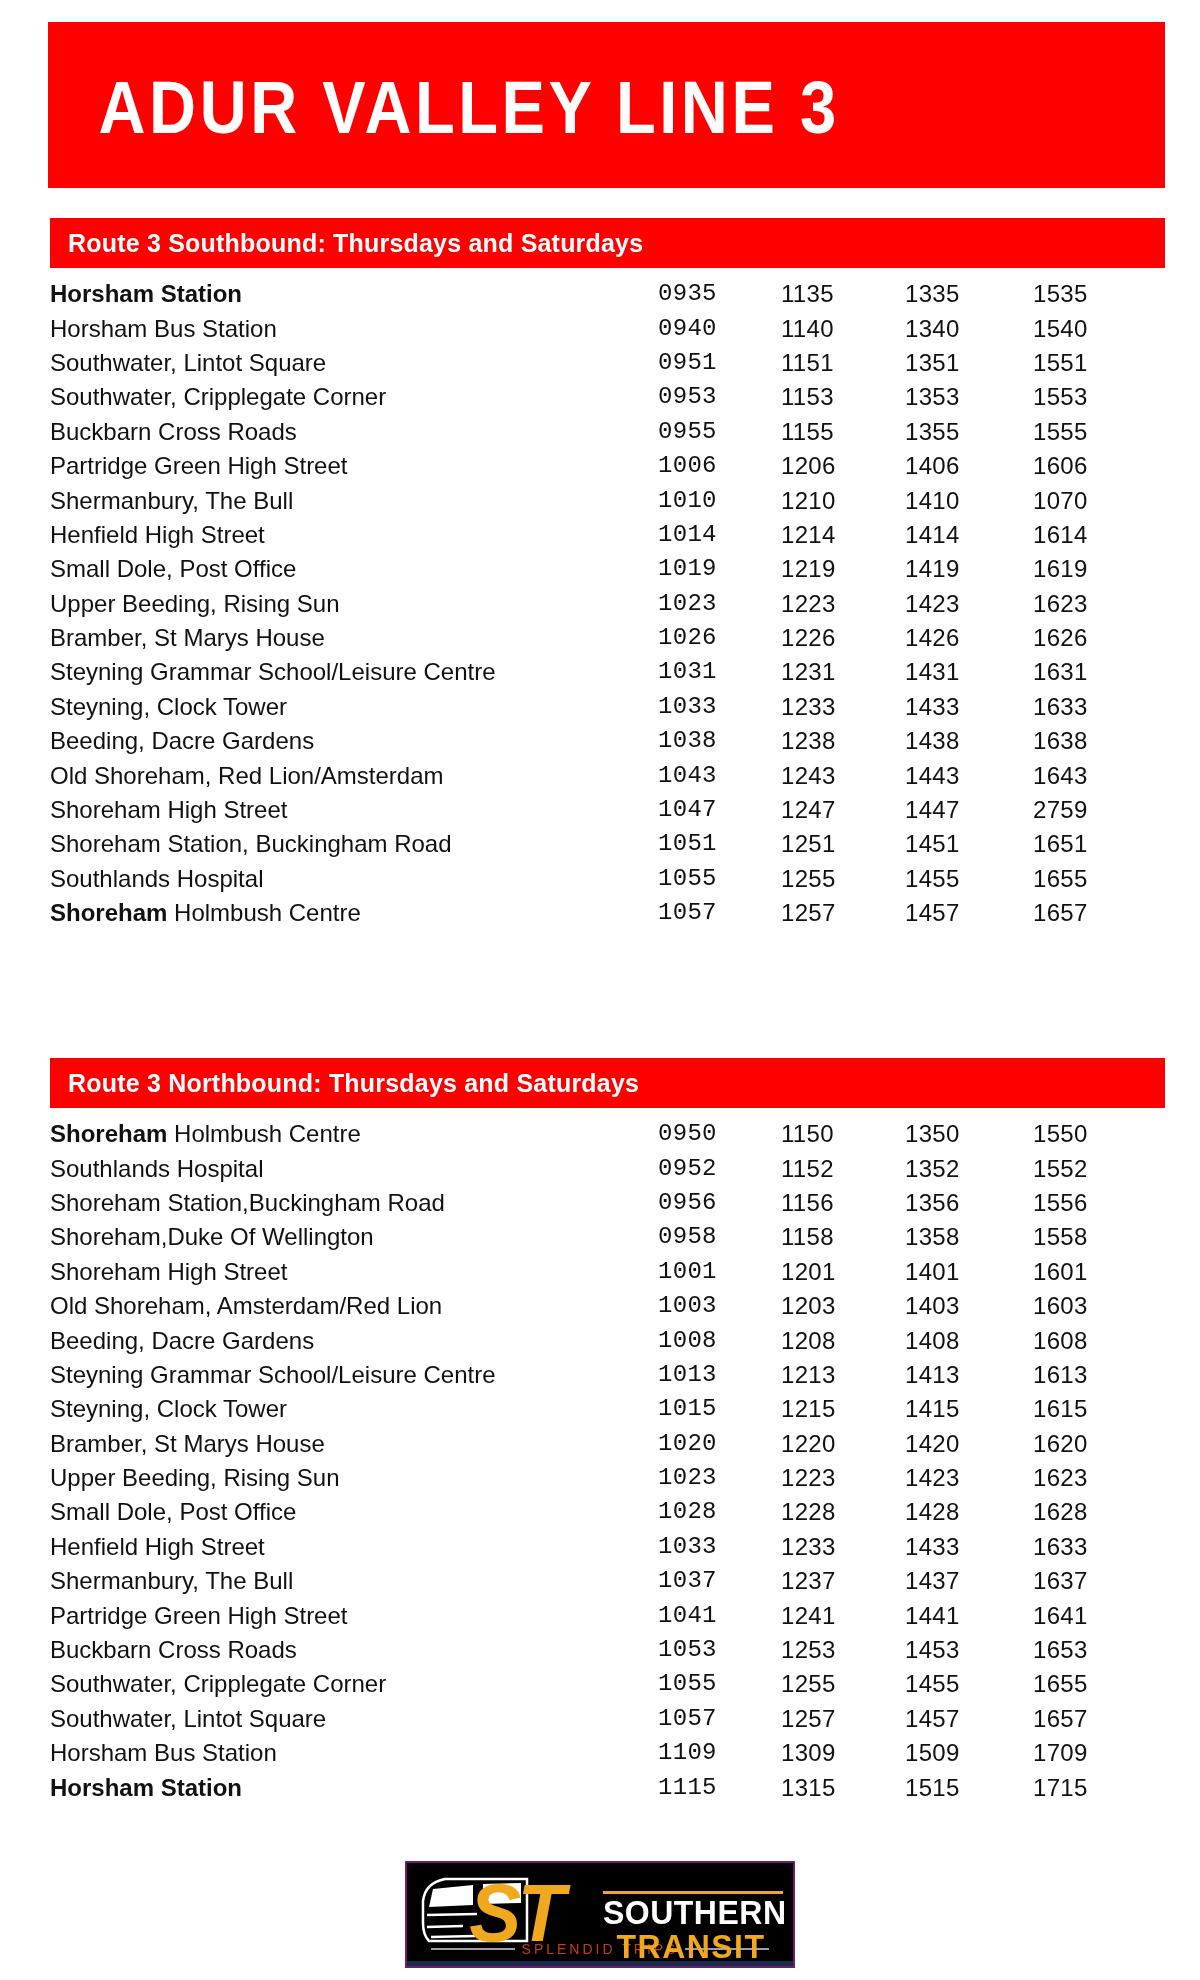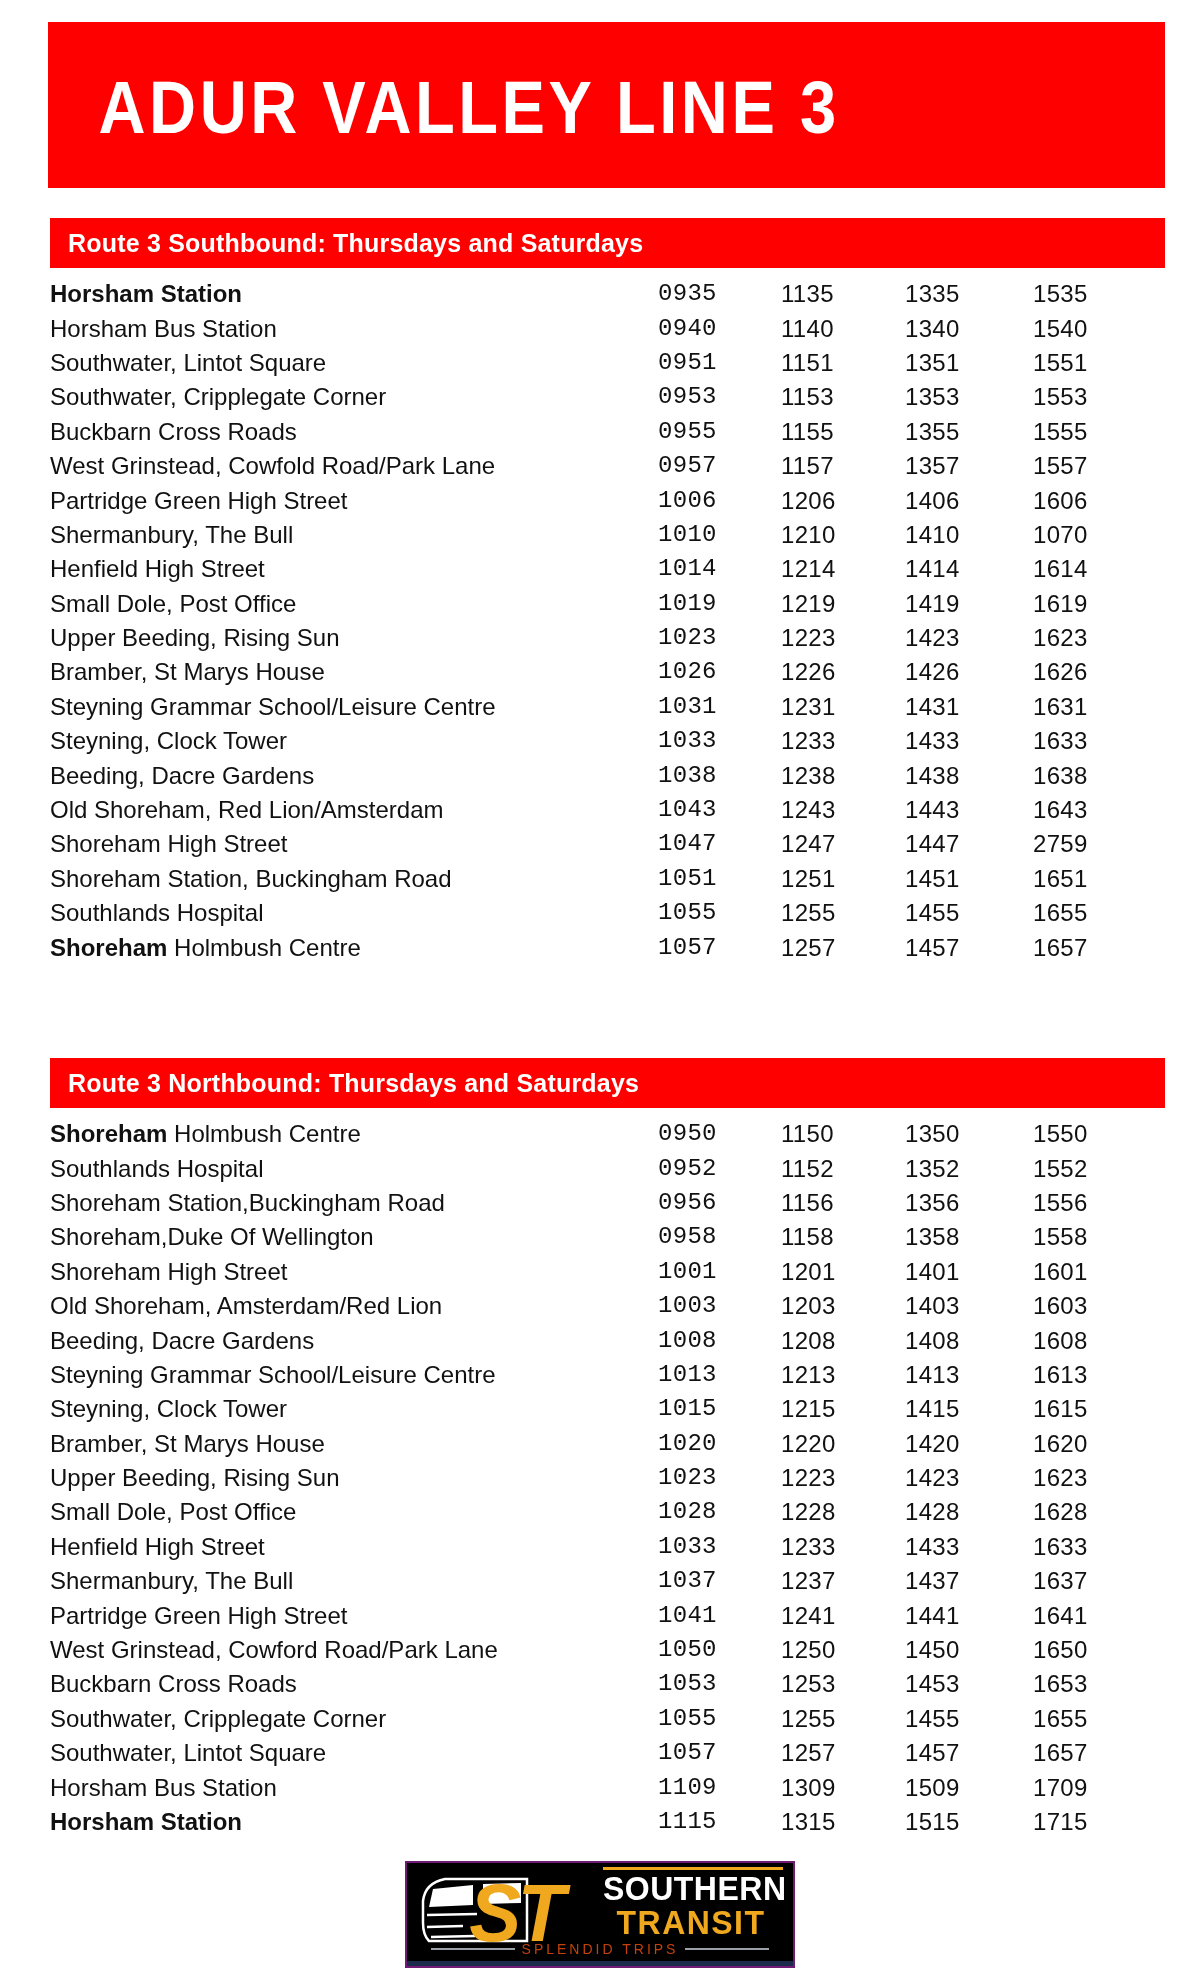--- a/index.html
+++ b/index.html
@@ -172,21 +172,21 @@
     font-size: 82px;
     line-height: 92px;
     font-style: italic;
     letter-spacing: -4px;
     transform: scaleX(0.95);
     z-index: 3;
   }
   .logo-words {
     position: absolute;
     left: 196px;
-    top: 4px;
+    top: 28px;
     width: 186px;
     z-index: 2;
   }
   .logo-topline {
     width: 180px;
     height: 3px;
     background: #F0A81E;
     margin-bottom: 2px;
   }
   .logo-southern {
@@ -282,27 +282,20 @@
             <td class="time c3">1553</td>
           </tr>
           <tr>
             <td class="stop">Buckbarn Cross Roads</td>
             <td class="time c0">0955</td>
             <td class="time c1">1155</td>
             <td class="time c2">1355</td>
             <td class="time c3">1555</td>
           </tr>
           <tr>
-            <td class="stop">West Grinstead, Cowfold Road/Park Lane</td>
-            <td class="time c0">0957</td>
-            <td class="time c1">1157</td>
-            <td class="time c2">1357</td>
-            <td class="time c3">1557</td>
-          </tr>
-          <tr>
             <td class="stop">Partridge Green High Street</td>
             <td class="time c0">1006</td>
             <td class="time c1">1206</td>
             <td class="time c2">1406</td>
             <td class="time c3">1606</td>
           </tr>
           <tr>
             <td class="stop">Shermanbury, The Bull</td>
             <td class="time c0">1010</td>
             <td class="time c1">1210</td>
@@ -500,27 +493,20 @@
             <td class="time c1">1237</td>
             <td class="time c2">1437</td>
             <td class="time c3">1637</td>
           </tr>
           <tr>
             <td class="stop">Partridge Green High Street</td>
             <td class="time c0">1041</td>
             <td class="time c1">1241</td>
             <td class="time c2">1441</td>
             <td class="time c3">1641</td>
-          </tr>
-          <tr>
-            <td class="stop">West Grinstead, Cowford Road/Park Lane</td>
-            <td class="time c0">1050</td>
-            <td class="time c1">1250</td>
-            <td class="time c2">1450</td>
-            <td class="time c3">1650</td>
           </tr>
           <tr>
             <td class="stop">Buckbarn Cross Roads</td>
             <td class="time c0">1053</td>
             <td class="time c1">1253</td>
             <td class="time c2">1453</td>
             <td class="time c3">1653</td>
           </tr>
           <tr>
             <td class="stop">Southwater, Cripplegate Corner</td>

